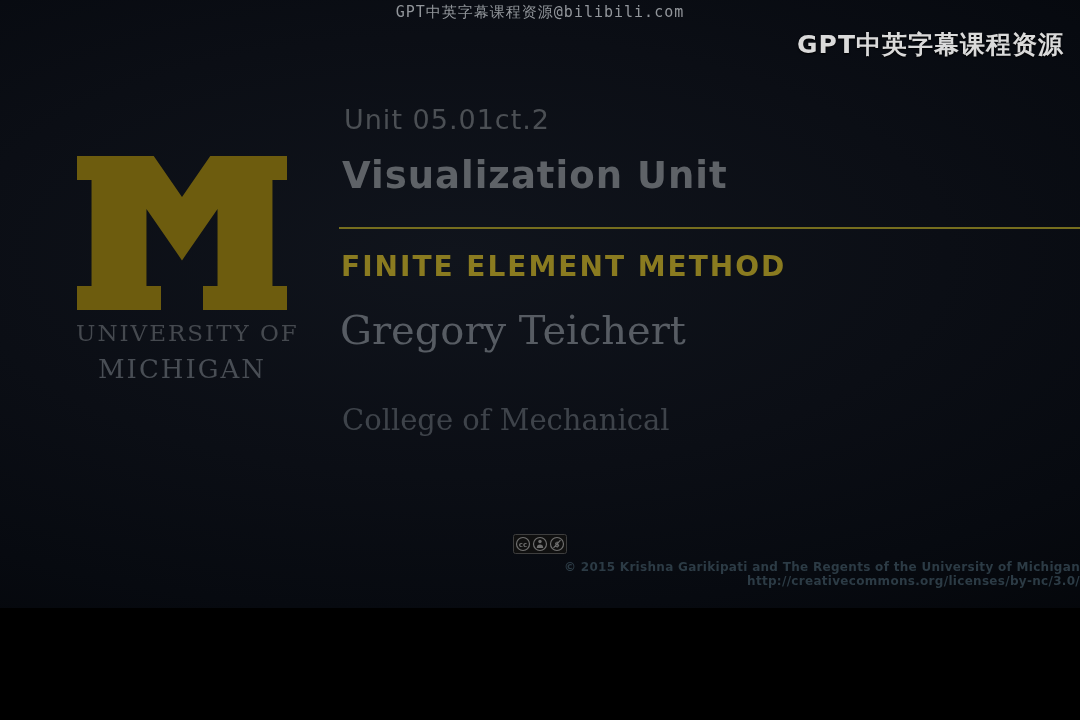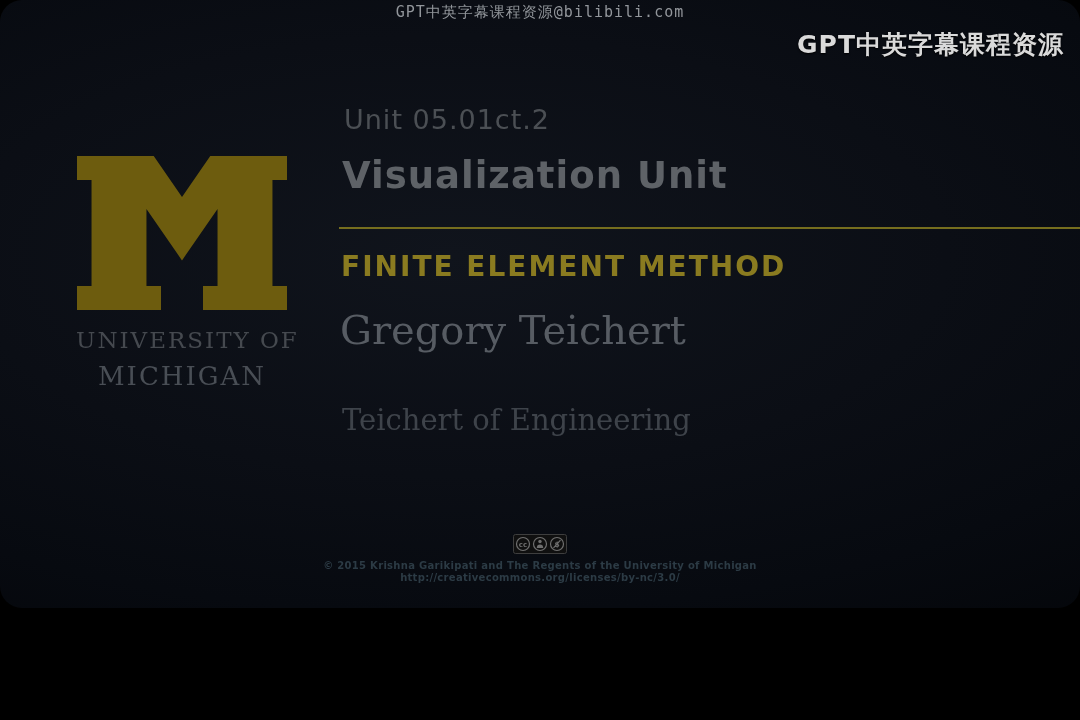--- a/index.html
+++ b/index.html
@@ -9,21 +9,20 @@
     overflow: hidden;
     font-family: "DejaVu Sans", "Liberation Sans", sans-serif;
   }
   .stage { position: relative; width: 1080px; height: 720px; background:#000; }
 
   
   .video-frame {
     position: absolute; left: 0; top: 0; width: 1080px; height: 608px;
     background:
       radial-gradient(120% 95% at 42% 42%, #10141c 0%, #0b0e15 38%, #070a10 62%, #04060a 82%, #020304 100%);
-    border-radius: 22px;
   }
   .letterbox-bottom {
     position: absolute; left: 0; bottom: 0; width: 1080px; height: 112px;
     background: #000;
   }
 
   
   .top-watermark {
     position: absolute; top: 3px; left: 0; width: 100%;
     text-align: center;
@@ -48,21 +47,21 @@
     text-shadow: 0 1px 2px #000;
   }
 
   
   .um-logo {
     position: absolute; left: 76px; top: 156px; width: 212px;
     text-align: center;
   }
   .um-logo svg { display: block; margin: 0 auto; }
   .um-line1 {
-    margin-top: 17px;
+    margin-top: 10px;
     font-family: "DejaVu Serif", "Liberation Serif", serif;
     font-size: 23px; letter-spacing: 2px; color: #45494f;
     white-space: nowrap;
   }
   .um-line2 {
     margin-top: 8px;
     font-family: "DejaVu Serif", "Liberation Serif", serif;
     font-size: 26px; letter-spacing: 2px; color: #494e55;
     white-space: nowrap;
   }
@@ -100,22 +99,22 @@
     font-family: "DejaVu Serif", "Liberation Serif", serif;
     font-size: 29px; color: #3e434a; white-space: nowrap;
   }
 
   
   .cc-badge {
     position: absolute; top: 534px; left: 50%; transform: translateX(-50%);
   }
   .license-lines {
     position: absolute; top: 560px; left: 0; width: 100%;
-    text-align: center;
-    font-size: 10px; font-weight: bold; letter-spacing: 0.3px;
+    text-align: right;
+    font-size: 12px; font-weight: bold; letter-spacing: 0.3px;
     color: #2c3b45; line-height: 1.18;
   }
 </style>
 </head>
 <body>
 
 <div class="stage">
 
   <div class="video-frame">
 
@@ -137,21 +136,21 @@
 
     <div class="lecture-title">Visualization Unit</div>
 
     <div class="title-divider"></div>
 
     <div class="course-title">FINITE ELEMENT METHOD</div>
 
     <div class="presenter-name">Gregory Teichert</div>
 
 
-    <div class="presenter-affiliation">Teichert of Engineering</div>
+    <div class="presenter-affiliation">College of Mechanical</div>
 
     <div class="cc-badge">
       <svg width="54" height="20" viewBox="0 0 54 20">
         <rect x="0.5" y="0.5" width="53" height="19" rx="2" fill="#101010" stroke="#3e3e3e"></rect>
         <g>
           <circle cx="10" cy="10" r="6.5" fill="none" stroke="#6f6f6f" stroke-width="1.2"></circle>
           <text x="10" y="12.6" font-size="7" font-weight="bold" text-anchor="middle" fill="#6f6f6f" font-family="DejaVu Sans, sans-serif">cc</text>
         </g>
         <g>
           <circle cx="27" cy="10" r="6.5" fill="none" stroke="#6f6f6f" stroke-width="1.2"></circle>

